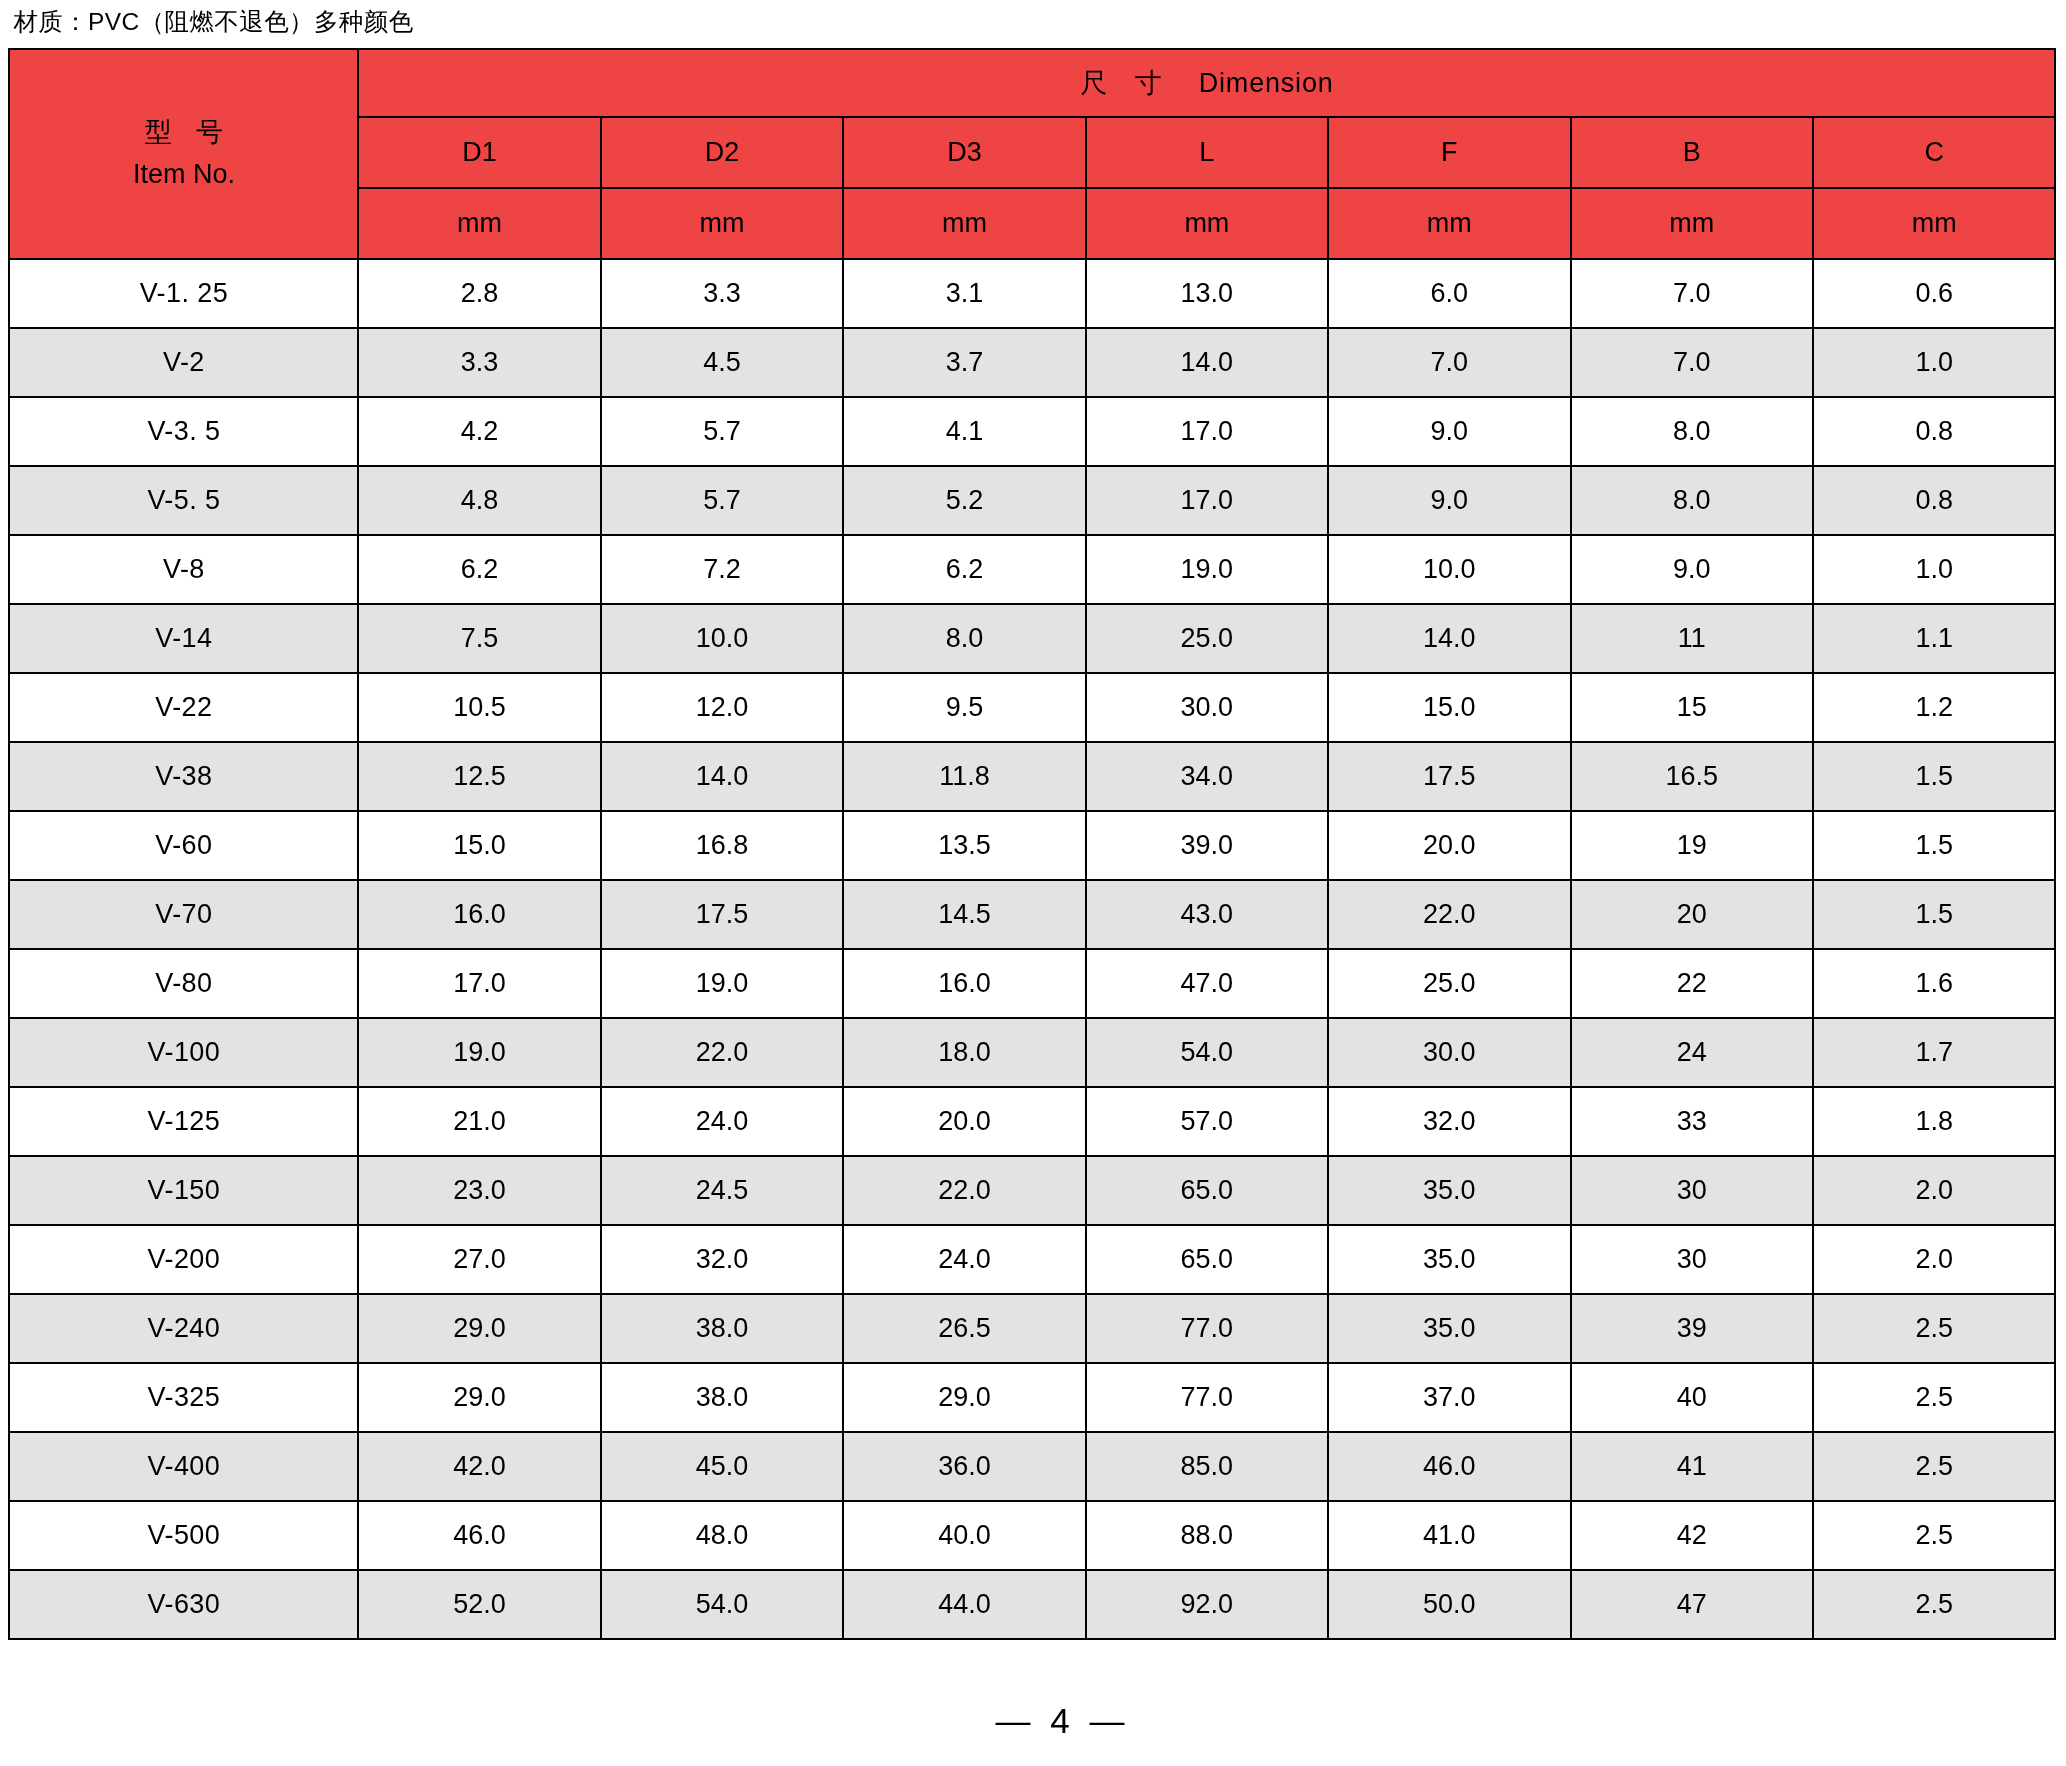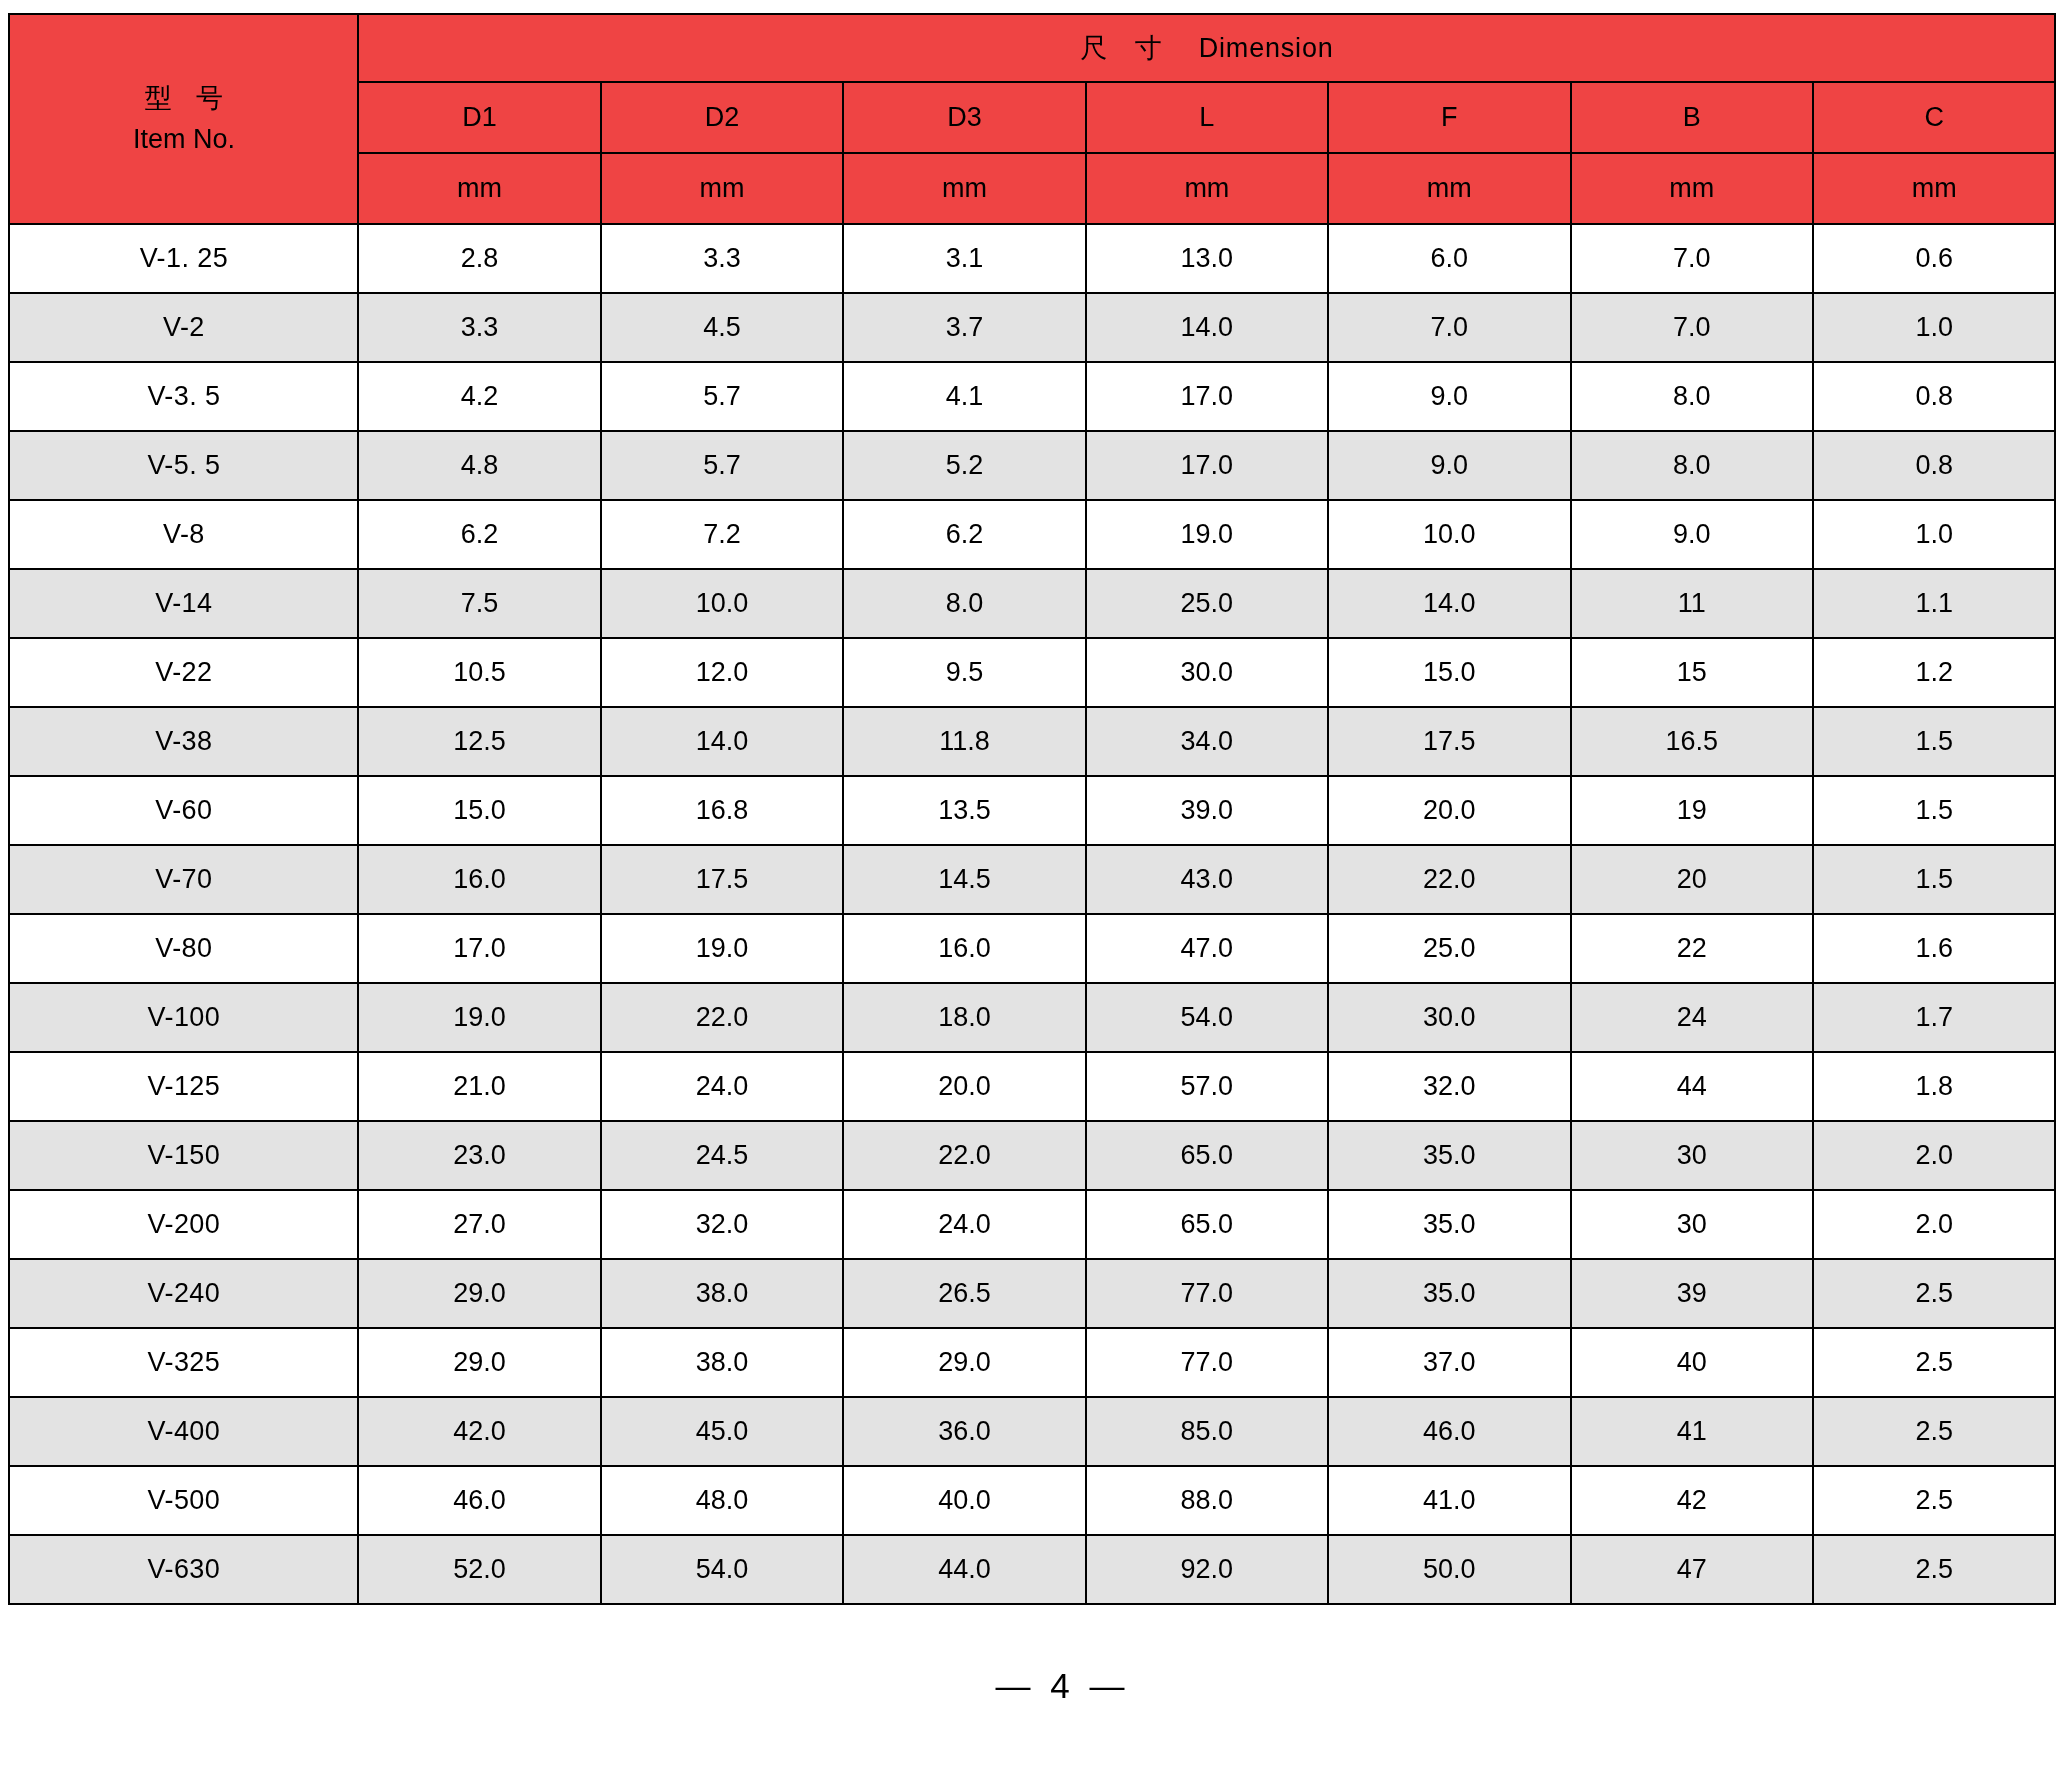--- a/index.html
+++ b/index.html
@@ -94,20 +94,21 @@
     margin-top: 61px;
     padding-left: 59px;
   }
 </style>
 </head>
 <body>
 
 <div class="page">
 
   <div class="material-block">
+    <div class="material-line cn">材质：PVC（阻燃不退色）多种颜色</div>
   </div>
 
   <table class="spec">
     <thead>
       <tr>
         <th class="th-item" rowspan="3">
           <div class="cn">型 号</div>
           <div class="en">Item No.</div>
         </th>
         <th class="th-dim" colspan="7">
@@ -254,21 +255,21 @@
           <td>24</td>
           <td>1.7</td>
         </tr>
         <tr>
           <td class="item-cell">V-125</td>
           <td>21.0</td>
           <td>24.0</td>
           <td>20.0</td>
           <td>57.0</td>
           <td>32.0</td>
-          <td>44</td>
+          <td>33</td>
           <td>1.8</td>
         </tr>
         <tr class="alt">
           <td class="item-cell">V-150</td>
           <td>23.0</td>
           <td>24.5</td>
           <td>22.0</td>
           <td>65.0</td>
           <td>35.0</td>
           <td>30</td>

